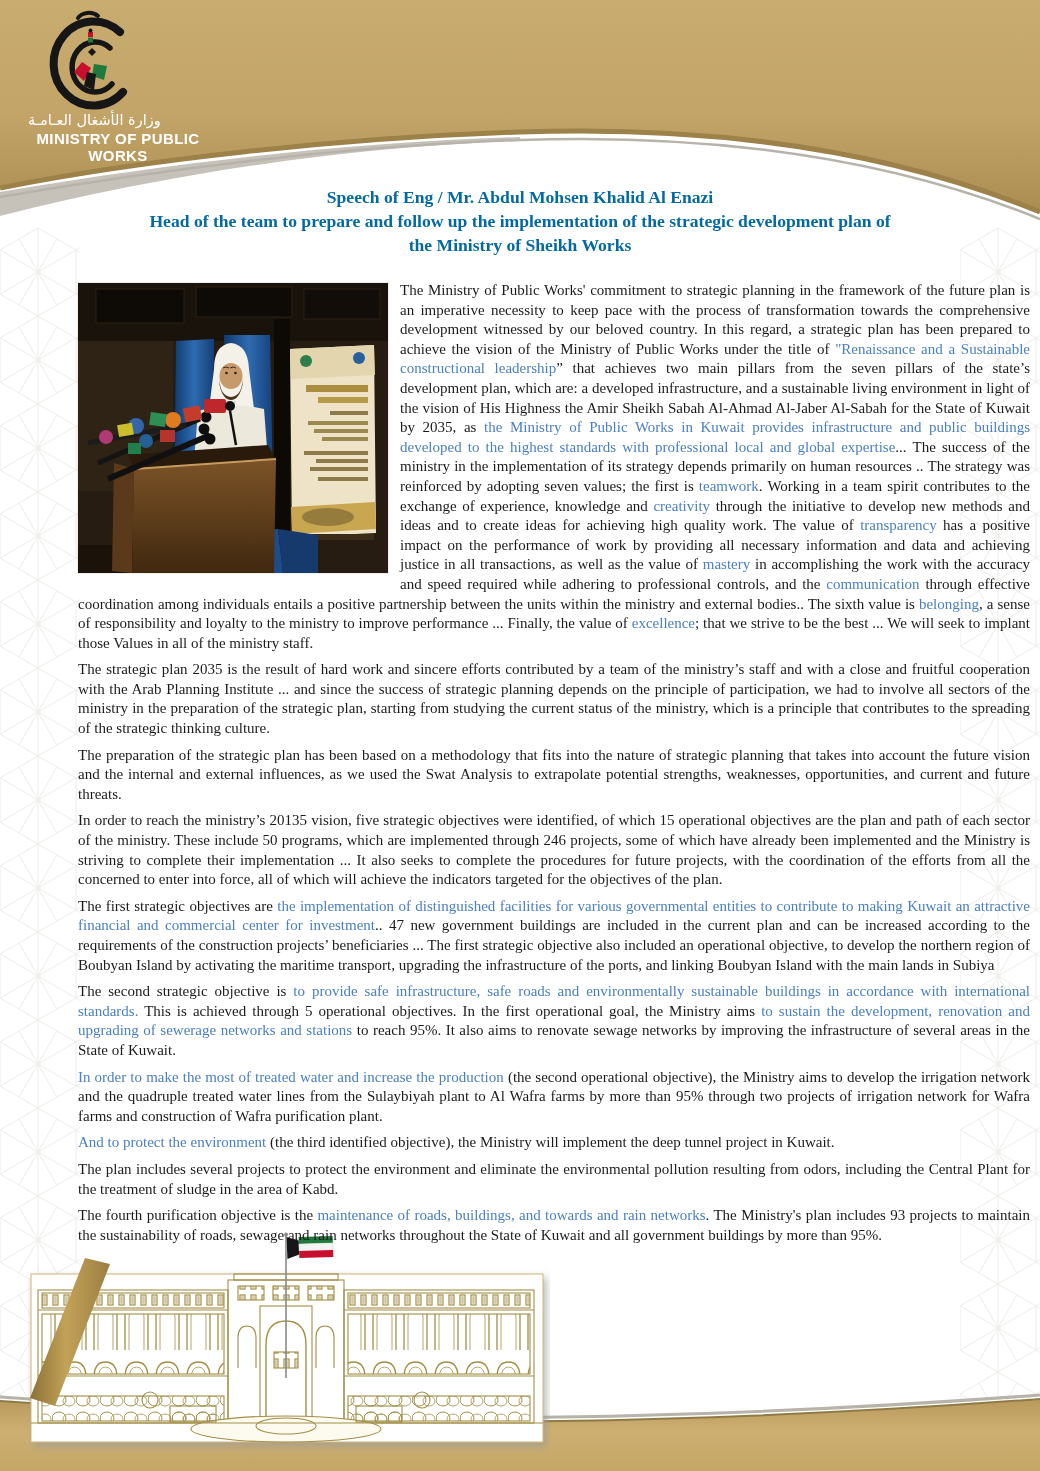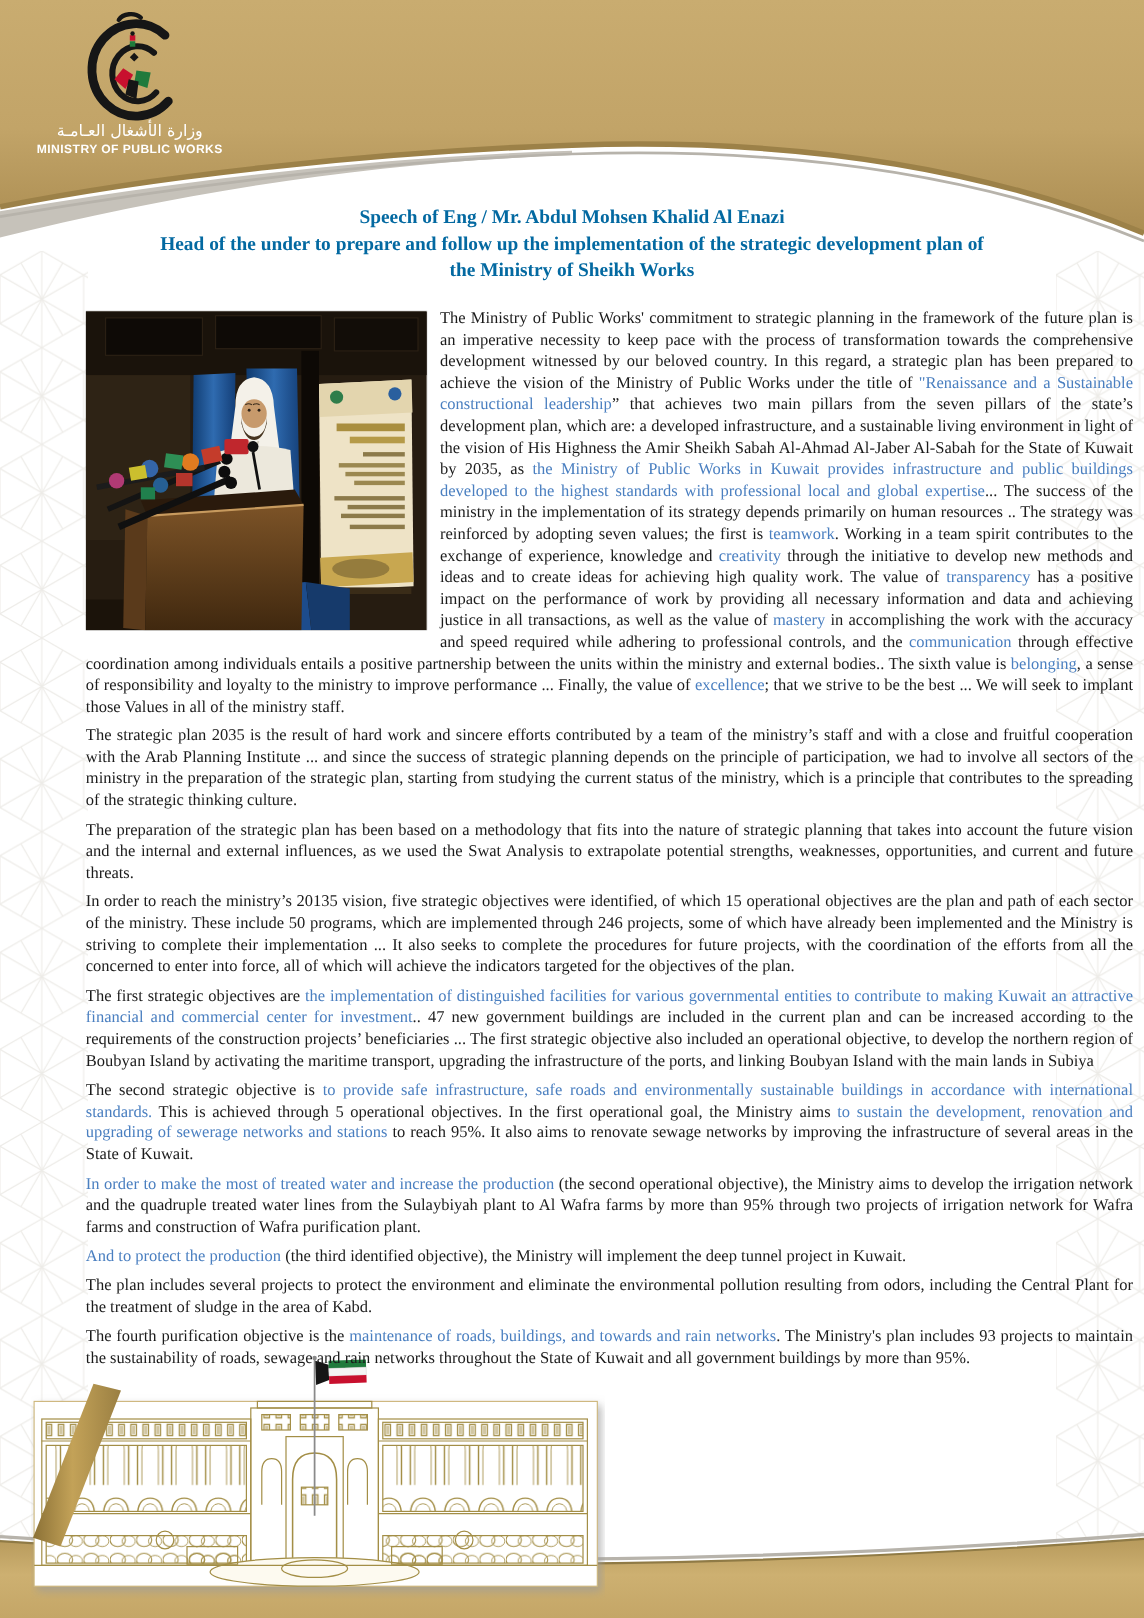--- a/index.html
+++ b/index.html
@@ -5,24 +5,24 @@
   html,body{margin:0;padding:0;background:#888;}
   .page{
     position:relative;width:1040px;height:1471px;margin:0 auto;
     background:#ffffff;overflow:hidden;
     font-family:"Liberation Serif","DejaVu Serif",serif;
   }
   
   .header-band{position:absolute;top:0;left:0;z-index:5;}
   .logo{
     position:absolute;top:6px;left:28px;width:180px;z-index:6;
-    display:flex;flex-direction:column;align-items:center;text-align:center;
+    display:flex;flex-direction:column;align-items:flex-start;text-align:center;
   }
   .logo-ar{color:#ffffff;font-size:14.5px;font-family:"DejaVu Sans",sans-serif;margin-top:-6px;letter-spacing:.5px;}
-  .logo-en{color:#ffffff;font-size:11px;font-weight:bold;font-family:"Liberation Sans","DejaVu Sans",sans-serif;letter-spacing:.4px;margin-top:2px;}
+  .logo-en{color:#ffffff;font-size:15px;font-weight:bold;font-family:"Liberation Sans","DejaVu Sans",sans-serif;letter-spacing:.4px;margin-top:2px;}
   
   .title-block{
     position:absolute;top:185px;left:0;width:100%;z-index:6;
     text-align:center;font-weight:bold;color:#0369a1;
     font-size:17.6px;line-height:24px;
   }
   
   .article{
     position:absolute;top:281px;left:38px;width:952px;z-index:4;
     color:#1b1b1b;font-size:15px;line-height:19.6px;text-align:justify;margin-left:40px;
@@ -93,21 +93,21 @@
         <path d="M66,58 L79,60 L76,74 L64,70 Z" fill="#1f7a3c"></path>
         <path d="M59,66 L68,68 L66,84 L56,80 Z" fill="#161616"></path>
       </g>
     </svg>
     <div class="logo-ar">وزارة الأشغال العـامـة</div>
     <div class="logo-en">MINISTRY OF PUBLIC WORKS</div>
   </div>
 
   <div class="title-block">
     <div>Speech of Eng / Mr. Abdul Mohsen Khalid Al Enazi</div>
-    <div>Head of the under to prepare and follow up the implementation of the strategic development plan of</div>
+    <div>Head of the team to prepare and follow up the implementation of the strategic development plan of</div>
     <div>the Ministry of Sheikh Works</div>
   </div>
 
   <div class="article">
 
     <div class="photo-wrap" title="Speaker in traditional Kuwaiti dress at a wooden podium with press microphones, blue stage banners and a beige roll-up banner">
       <svg width="310" height="290" viewBox="0 0 310 290">
         <defs>
           <linearGradient id="blu" x1="0" y1="0" x2="1" y2="0">
             <stop offset="0" stop-color="#0f3a6e"></stop>
@@ -193,21 +193,21 @@
       </svg>
     </div>
 
     <p><span>The Ministry of Public Works' commitment to strategic planning in the framework of the future plan is an imperative necessity to keep pace with the process of transformation towards the comprehensive development witnessed by our beloved country. In this regard, a strategic plan has been prepared to achieve the vision of the Ministry of Public Works under the title of </span><span class="hl">"Renaissance and a Sustainable constructional leadership</span><span>” that achieves two main pillars from the seven pillars of the state’s development plan, which are: a developed infrastructure, and a sustainable living environment in light of the vision of His Highness the Amir Sheikh Sabah Al-Ahmad Al-Jaber Al-Sabah for the State of Kuwait by 2035, as </span><span class="hl">the Ministry of Public Works in Kuwait provides infrastructure and public buildings developed to the highest standards with professional local and global expertise</span><span>... The success of the ministry in the implementation of its strategy depends primarily on human resources .. The strategy was reinforced by adopting seven values; the first is </span><span class="hl">teamwork</span><span>. Working in a team spirit contributes to the exchange of experience, knowledge and </span><span class="hl">creativity</span><span> through the initiative to develop new methods and ideas and to create ideas for achieving high quality work. The value of </span><span class="hl">transparency</span><span> has a positive impact on the performance of work by providing all necessary information and data and achieving justice in all transactions, as well as the value of </span><span class="hl">mastery</span><span> in accomplishing the work with the accuracy and speed required while adhering to professional controls, and the </span><span class="hl">communication</span><span> through effective coordination among individuals entails a positive partnership between the units within the ministry and external bodies.. The sixth value is </span><span class="hl">belonging</span><span>, a sense of responsibility and loyalty to the ministry to improve performance ... Finally, the value of </span><span class="hl">excellence</span><span>; that we strive to be the best ... We will seek to implant those Values in all of the ministry staff.</span></p>
     <p><span>The strategic plan 2035 is the result of hard work and sincere efforts contributed by a team of the ministry’s staff and with a close and fruitful cooperation with the Arab Planning Institute ... and since the success of strategic planning depends on the principle of participation, we had to involve all sectors of the ministry in the preparation of the strategic plan, starting from studying the current status of the ministry, which is a principle that contributes to the spreading of the strategic thinking culture.</span></p>
     <p><span>The preparation of the strategic plan has been based on a methodology that fits into the nature of strategic planning that takes into account the future vision and the internal and external influences, as we used the Swat Analysis to extrapolate potential strengths, weaknesses, opportunities, and current and future threats.</span></p>
     <p><span>In order to reach the ministry’s 20135 vision, five strategic objectives were identified, of which 15 operational objectives are the plan and path of each sector of the ministry. These include 50 programs, which are implemented through 246 projects, some of which have already been implemented and the Ministry is striving to complete their implementation ... It also seeks to complete the procedures for future projects, with the coordination of the efforts from all the concerned to enter into force, all of which will achieve the indicators targeted for the objectives of the plan.</span></p>
     <p><span>The first strategic objectives are </span><span class="hl">the implementation of distinguished facilities for various governmental entities to contribute to making Kuwait an attractive financial and commercial center for investment</span><span>.. 47 new government buildings are included in the current plan and can be increased according to the requirements of the construction projects’ beneficiaries ... The first strategic objective also included an operational objective, to develop the northern region of Boubyan Island by activating the maritime transport, upgrading the infrastructure of the ports, and linking Boubyan Island with the main lands in Subiya</span></p>
     <p><span>The second strategic objective is </span><span class="hl">to provide safe infrastructure, safe roads and environmentally sustainable buildings in accordance with international standards.</span><span> This is achieved through 5 operational objectives. In the first operational goal, the Ministry aims </span><span class="hl">to sustain the development, renovation and upgrading of sewerage networks and stations</span><span> to reach 95%. It also aims to renovate sewage networks by improving the infrastructure of several areas in the State of Kuwait.</span></p>
     <p><span class="hl">In order to make the most of treated water and increase the production</span><span> (the second operational objective), the Ministry aims to develop the irrigation network and the quadruple treated water lines from the Sulaybiyah plant to Al Wafra farms by more than 95% through two projects of irrigation network for Wafra farms and construction of Wafra purification plant.</span></p>
-    <p><span class="hl">And to protect the production</span><span> (the third identified objective), the Ministry will implement the deep tunnel project in Kuwait.</span></p>
+    <p><span class="hl">And to protect the environment</span><span> (the third identified objective), the Ministry will implement the deep tunnel project in Kuwait.</span></p>
     <p><span>The plan includes several projects to protect the environment and eliminate the environmental pollution resulting from odors, including the Central Plant for the treatment of sludge in the area of Kabd.</span></p>
     <p><span>The fourth purification objective is the </span><span class="hl">maintenance of roads, buildings, and towards and rain networks</span><span>. The Ministry's plan includes 93 projects to maintain the sustainability of roads, sewage and rain networks throughout the State of Kuwait and all government buildings by more than 95%.</span></p>
   </div>
 
   <svg class="footer-band" width="1040" height="132" viewBox="0 0 1040 132">
     <defs>
       <linearGradient id="goldF" x1="0" y1="0" x2="0" y2="1">
         <stop offset="0" stop-color="#b79a5c"></stop>
         <stop offset="0.45" stop-color="#cdb071"></stop>
         <stop offset="1" stop-color="#c4a667"></stop>

